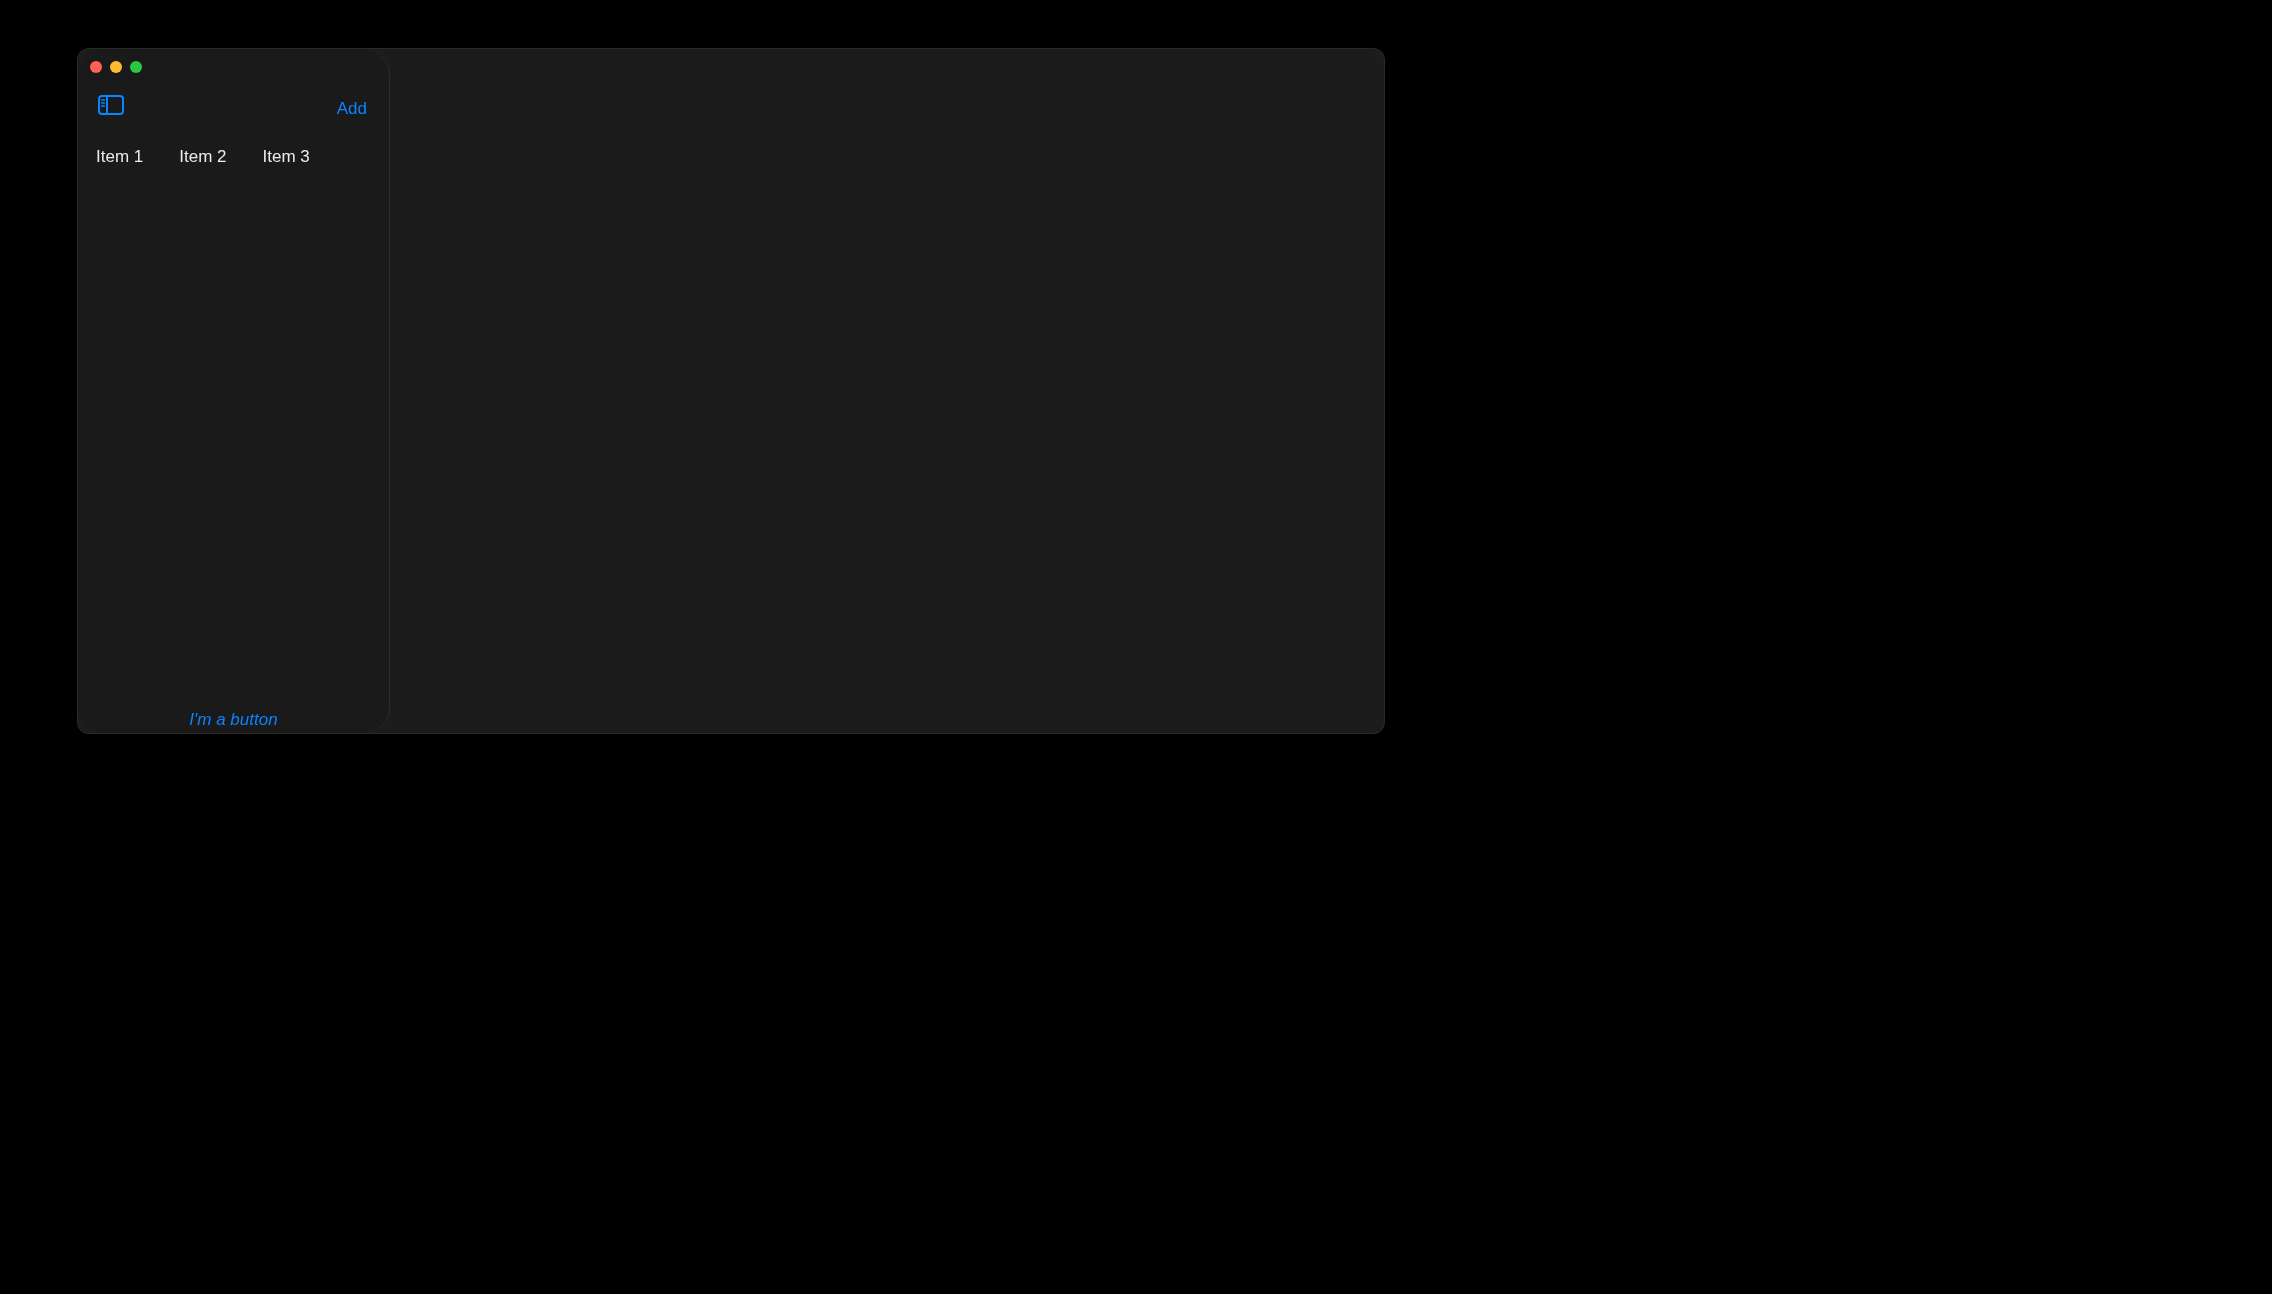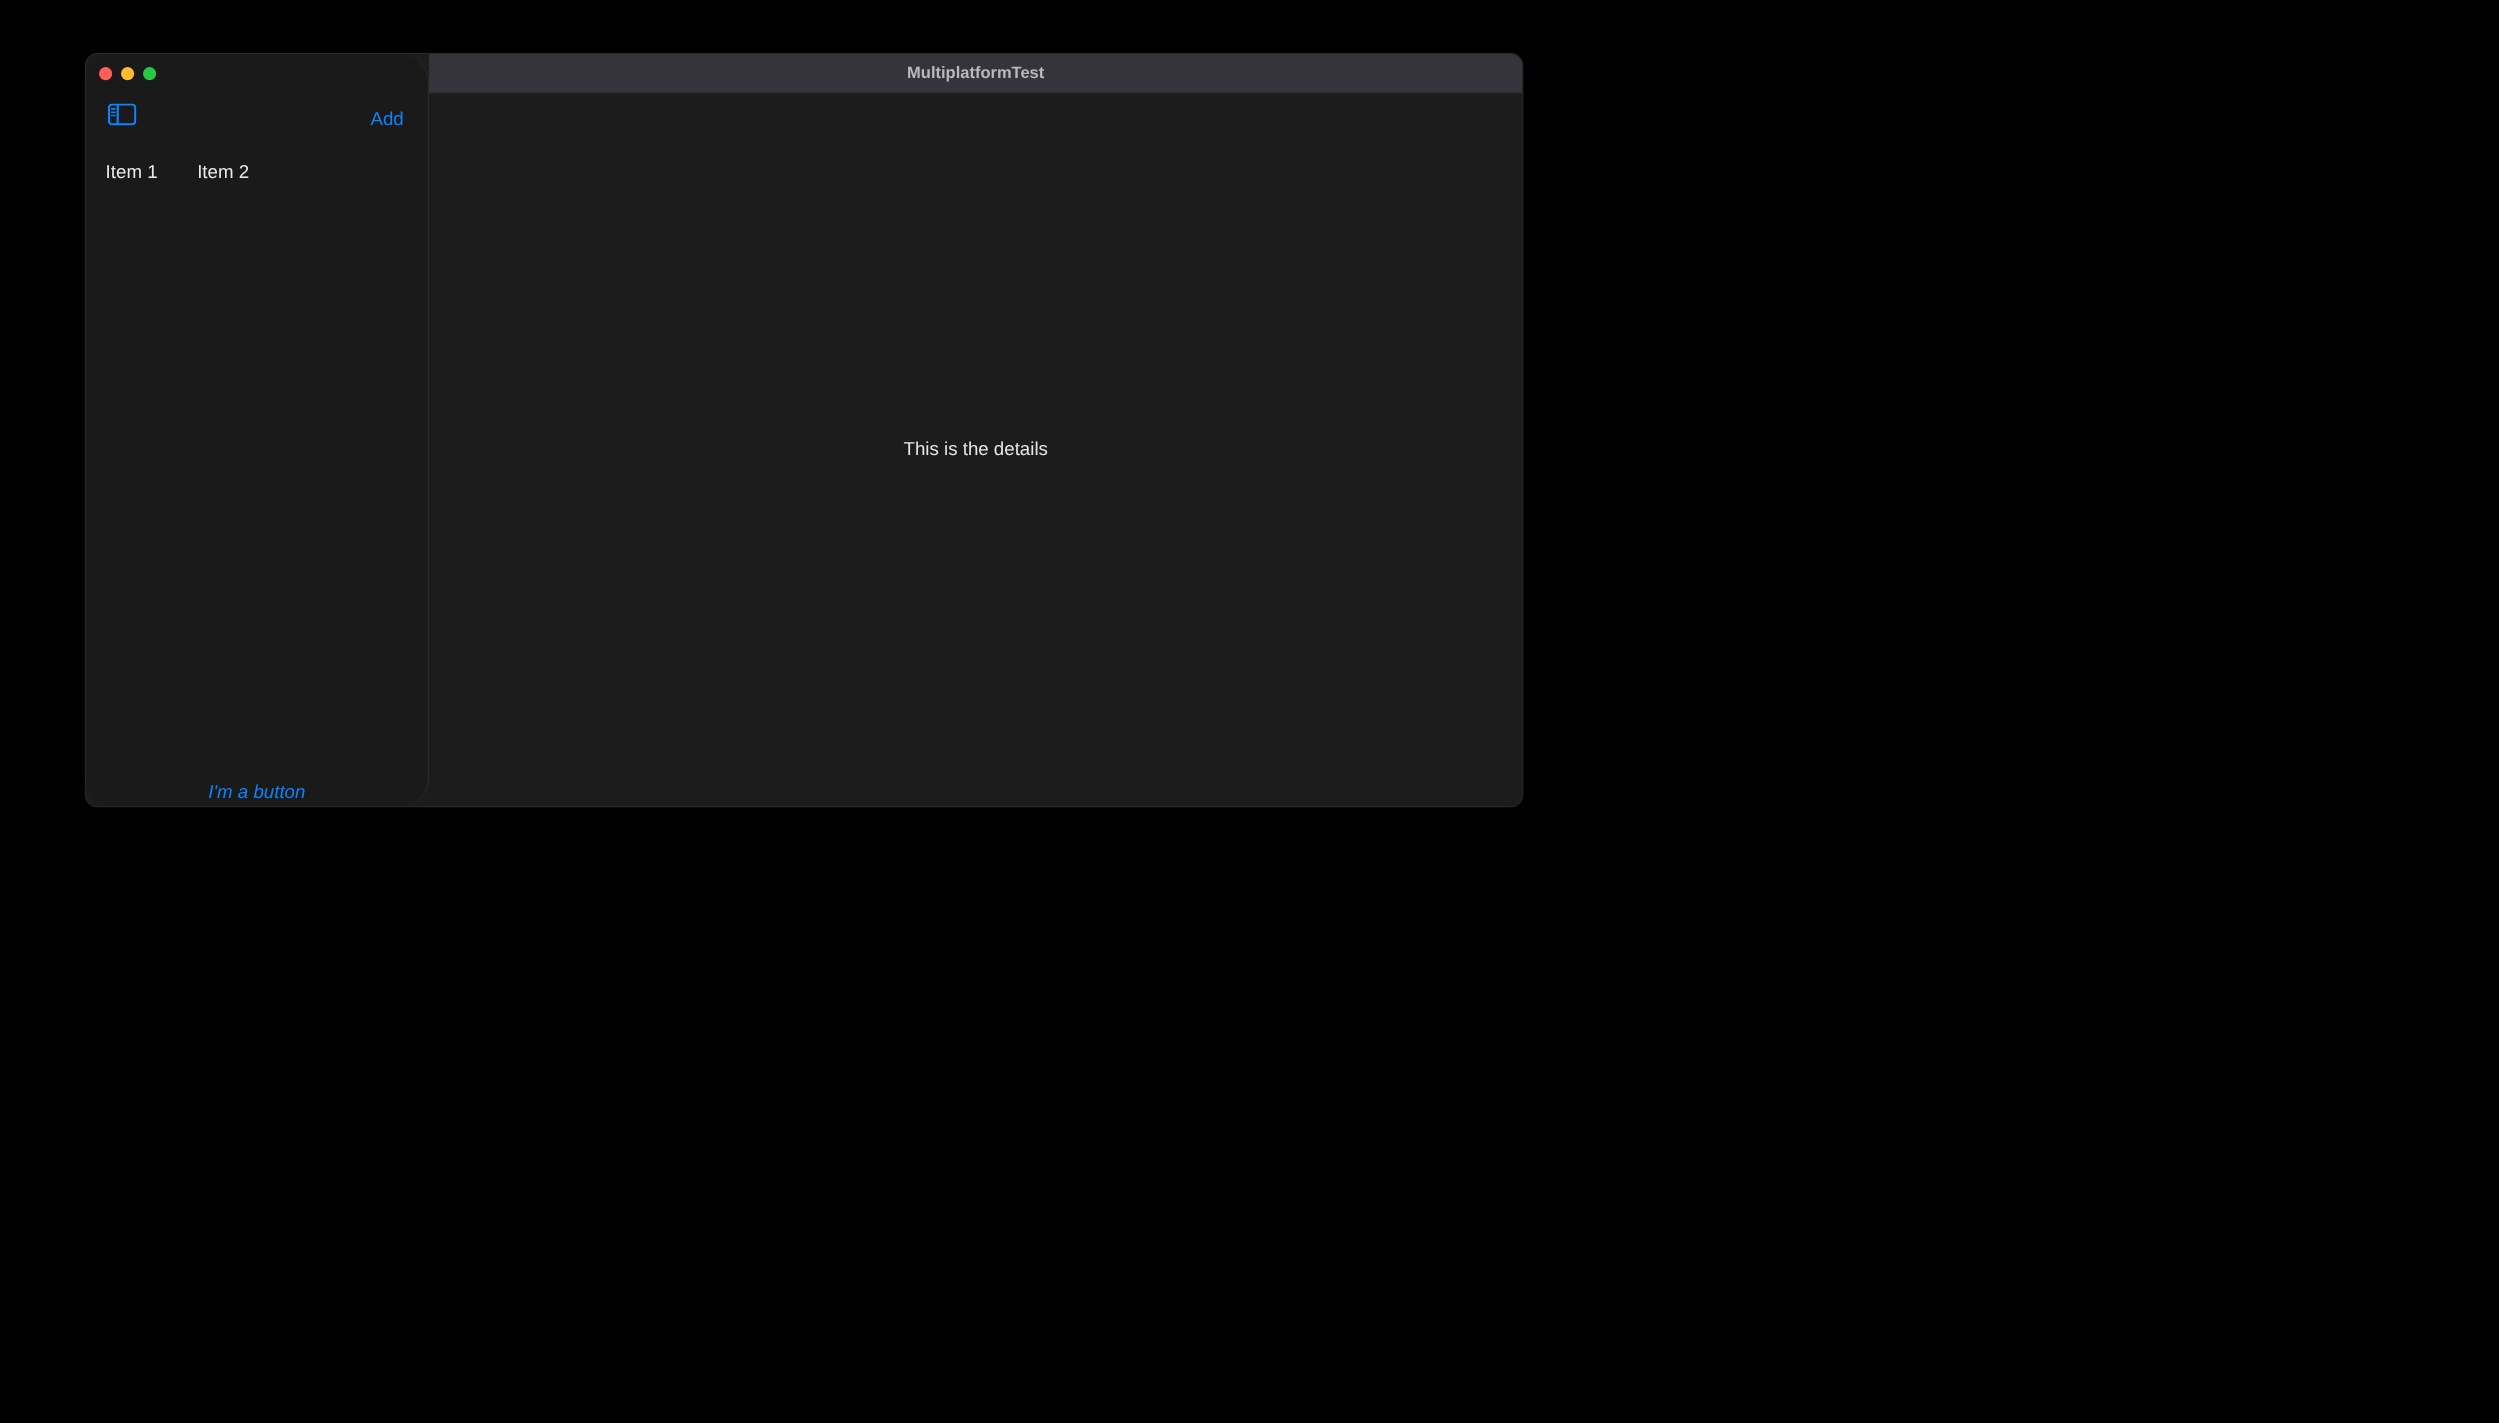--- a/index.html
+++ b/index.html
@@ -180,30 +180,25 @@
       <div class="add-button">Add</div>
     </div>
 
     <div class="sidebar-list">
       <div class="sidebar-item">
         <span>Item 1</span>
       </div>
       <div class="sidebar-item">
         <span>Item 2</span>
       </div>
+      <div class="sidebar-item">
+        <span>Item 3</span>
+      </div>
     </div>
 
     <div class="sidebar-footer">
       <div class="footer-button">I'm a button</div>
     </div>
 
   </div>
 
-  <div class="content">
-    <div class="titlebar">
-      <div class="title">MultiplatformTest</div>
-    </div>
-    <div class="detail-area">
-      <div class="detail-text">This is the details</div>
-    </div>
-  </div>
 
 </div>
 
 </body></html>

